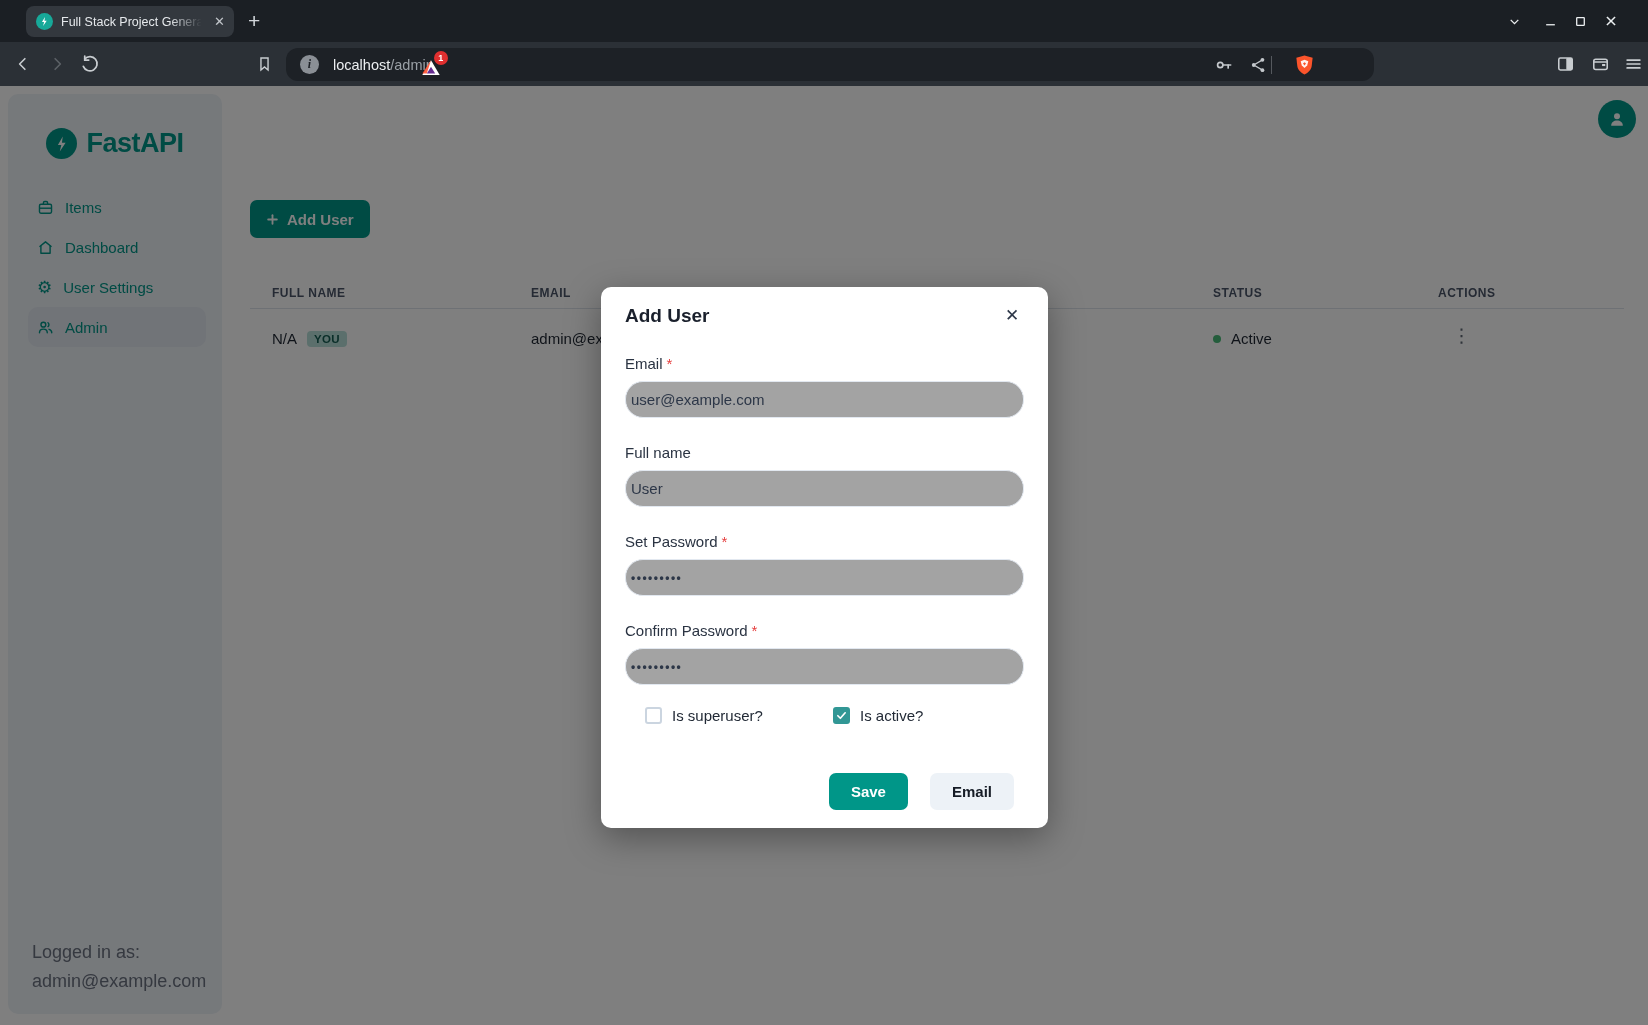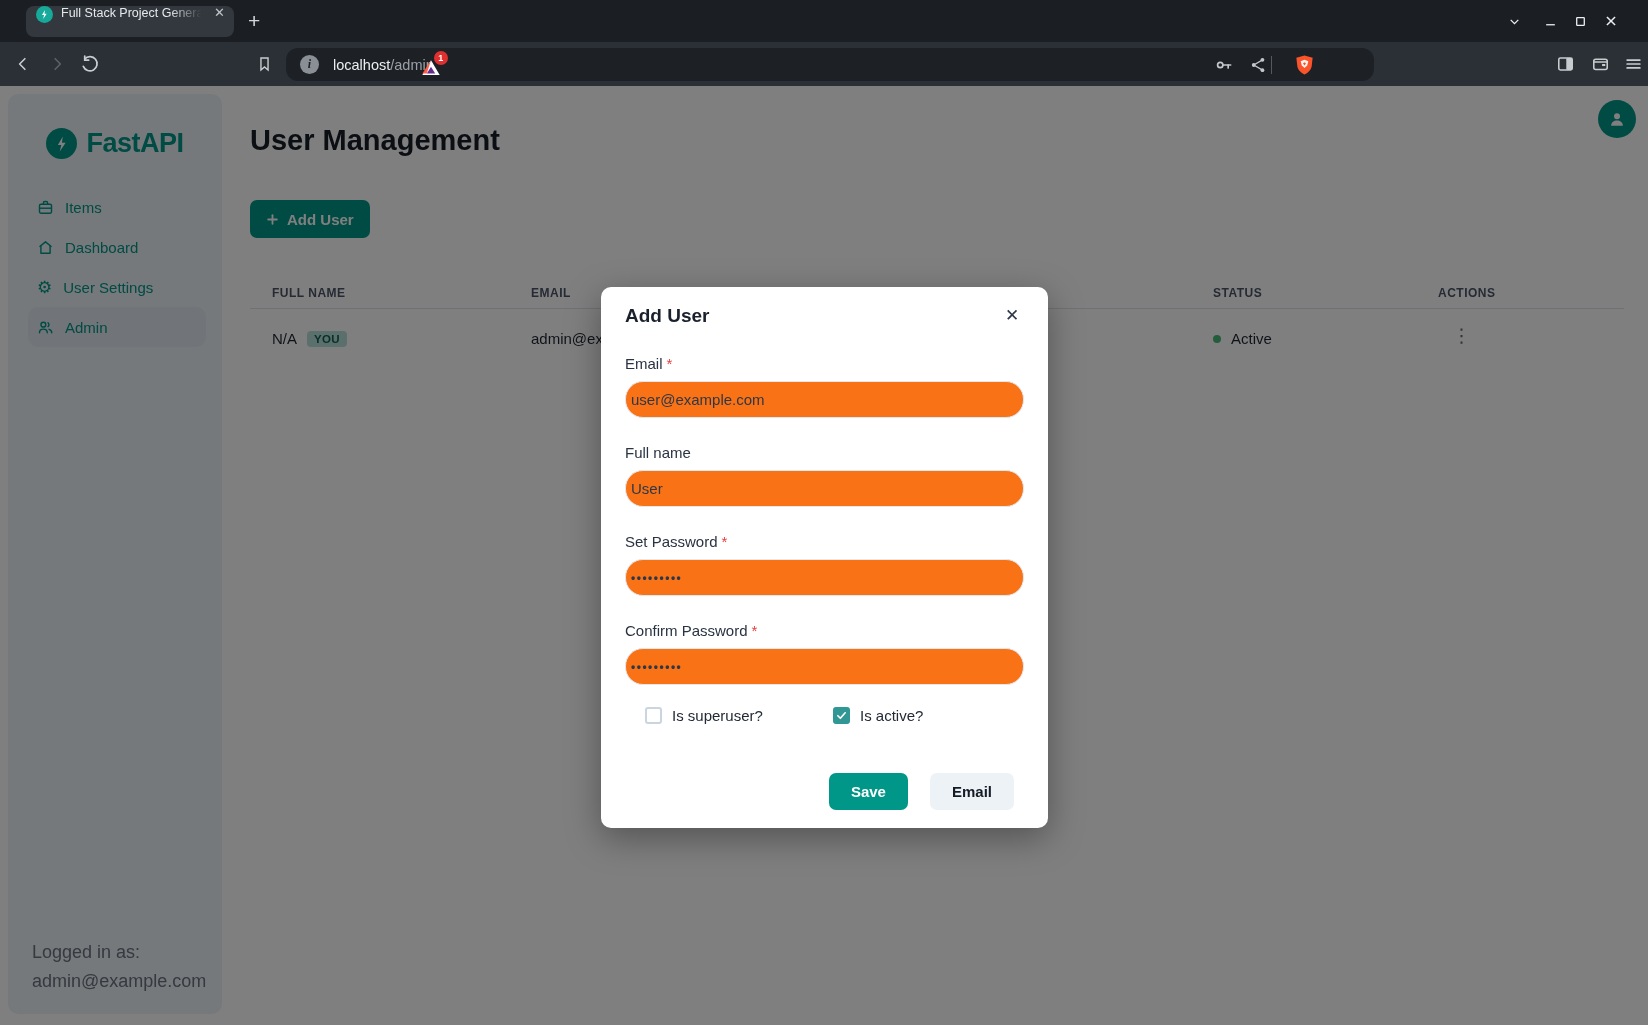--- a/index.html
+++ b/index.html
@@ -5,21 +5,21 @@
   * { box-sizing: border-box; }
   html,body { margin:0; padding:0; }
   body {
     width:1648px; height:1025px; position:relative; overflow:hidden;
     font-family:"Liberation Sans", sans-serif; background:#fff;
   }
   
   .tabbar { position:absolute; left:0; top:0; width:100%; height:42px; background:#1b1f24; z-index:90; }
   .tab {
     position:absolute; left:26px; top:6px; width:208px; height:31px; background:#33383e;
-    border-radius:8px; display:flex; align-items:flex-start; padding:0 9px 0 10px; gap:8px;
+    border-radius:8px; display:flex; align-items:center; padding:0 9px 0 10px; gap:8px;
   }
   .favicon { width:17px; height:17px; border-radius:50%; background:#17a999; display:flex; align-items:center; justify-content:center; flex:0 0 auto; }
   .tab-title {
     flex:1; color:#e6e9ec; font-size:12.5px; white-space:nowrap; overflow:hidden;
     -webkit-mask-image:linear-gradient(90deg,#000 75%, transparent 97%);
     mask-image:linear-gradient(90deg,#000 75%, transparent 97%);
   }
   .tab-close { color:#c2c6cb; font-size:13px; line-height:1; cursor:default; }
   .newtab { position:absolute; left:248px; top:8px; color:#d2d6da; font-size:21px; font-weight:400; line-height:26px; }
   .winbtn { position:absolute; top:10px; color:#eceff1; display:flex; align-items:center; justify-content:center; width:24px; height:22px; }
@@ -84,21 +84,21 @@
   }
   .modal-title { font-size:19px; font-weight:700; color:#1a202c; }
   .modal-close { position:absolute; right:24px; top:16px; width:24px; height:24px; display:flex; align-items:center;
     justify-content:center; color:#2d3748; font-size:17px; }
   .fgroup { margin-top:26px; }
   .fgroup.first { margin-top:28px; }
   .flabel { font-size:15px; color:#2a3342; height:18px; }
   .req { color:#e53e3e; margin-left:4px; }
   .finput {
     margin-top:8px; width:100%; height:37px; border:1px solid #e2e8f0; border-radius:18px; padding:0 5px;
-    font-size:15px; color:#2d3748; font-family:"Liberation Sans", sans-serif; outline:none; background:#f97316;
+    font-size:15px; color:#2d3748; font-family:"Liberation Sans", sans-serif; outline:none; background:#a3a3a3;
   }
   .finput.pw { font-size:12px; font-weight:700; letter-spacing:1.5px; }
   .checks { position:absolute; left:24px; top:420px; right:24px; height:20px; }
   .check-item { position:absolute; top:0; display:flex; align-items:center; gap:10px; font-size:15px; color:#222a36; }
   .check-item.c1 { left:8px;padding-left:12px; }
   .check-item.c2 { left:208px; }
   .cbox { width:17px; height:17px; border-radius:3px; border:2px solid #cbd5e0; background:#fff; }
   .cbox.checked { border-color:#319795; background:#319795; display:flex; align-items:center; justify-content:center; }
   .btn-row { position:absolute; right:34px; bottom:18px; display:flex; gap:22px; }
   .btn { height:37px; padding:0 22px; border:none; border-radius:7px; font-size:15px; font-weight:700;
@@ -269,21 +269,20 @@
           </svg>
         <span>Admin</span>
       </div>
     </div>
     <div class="loggedin">
       <div>Logged in as:</div>
       <div>admin@example.com</div>
     </div>
   </div>
 
-  <div class="page-title">User Management</div>
 
   <div class="avatar-btn">
     <svg width="20" height="20" viewBox="0 0 24 24">
         <circle cx="12" cy="8.6" r="3.6" fill="#fff"></circle>
         <path d="M5 20c0-4 3.1-6.3 7-6.3s7 2.3 7 6.3z" fill="#fff"></path>
       </svg>
   </div>
 
   <button class="add-user-btn">
     <svg width="13" height="13" viewBox="0 0 24 24" stroke="#fff" stroke-width="3.4" stroke-linecap="round">

